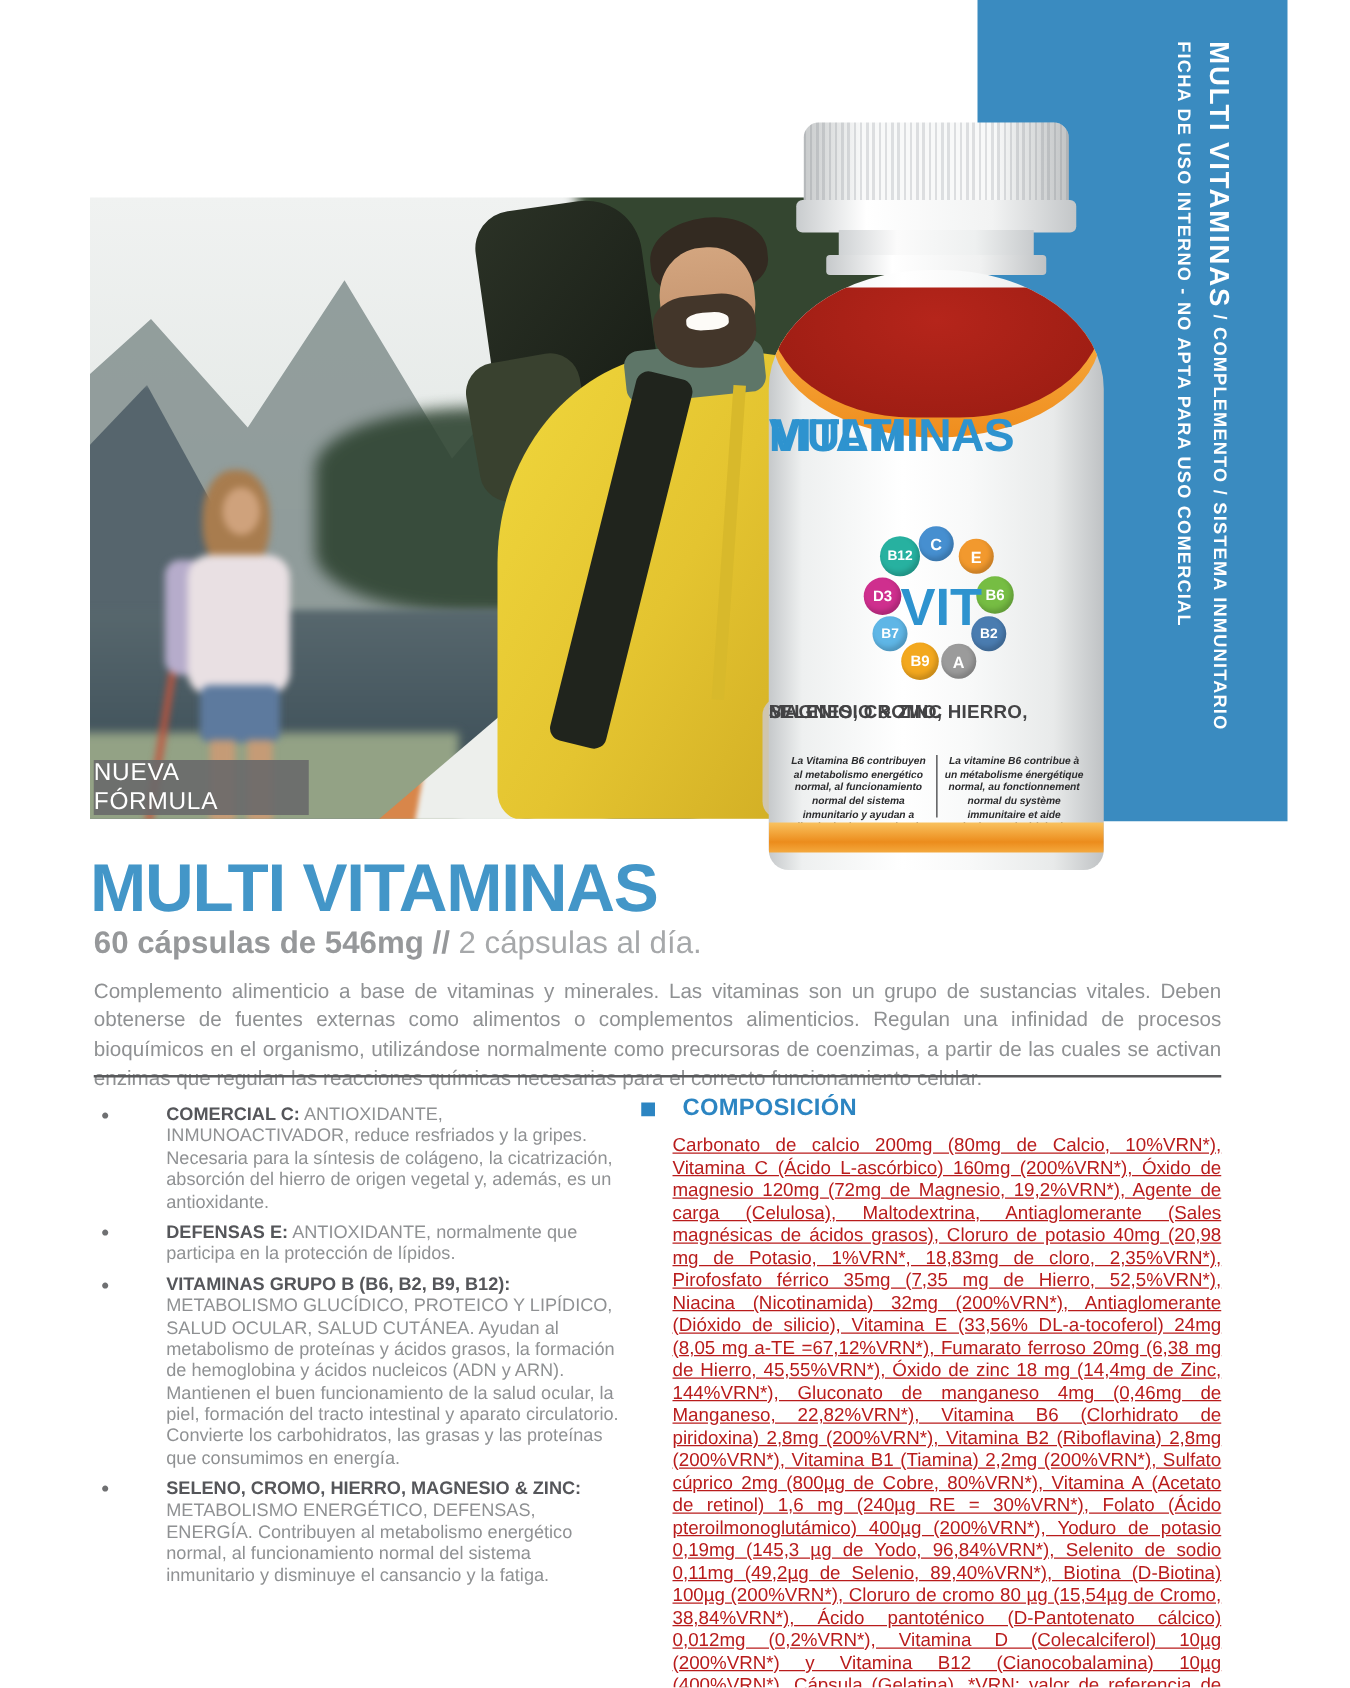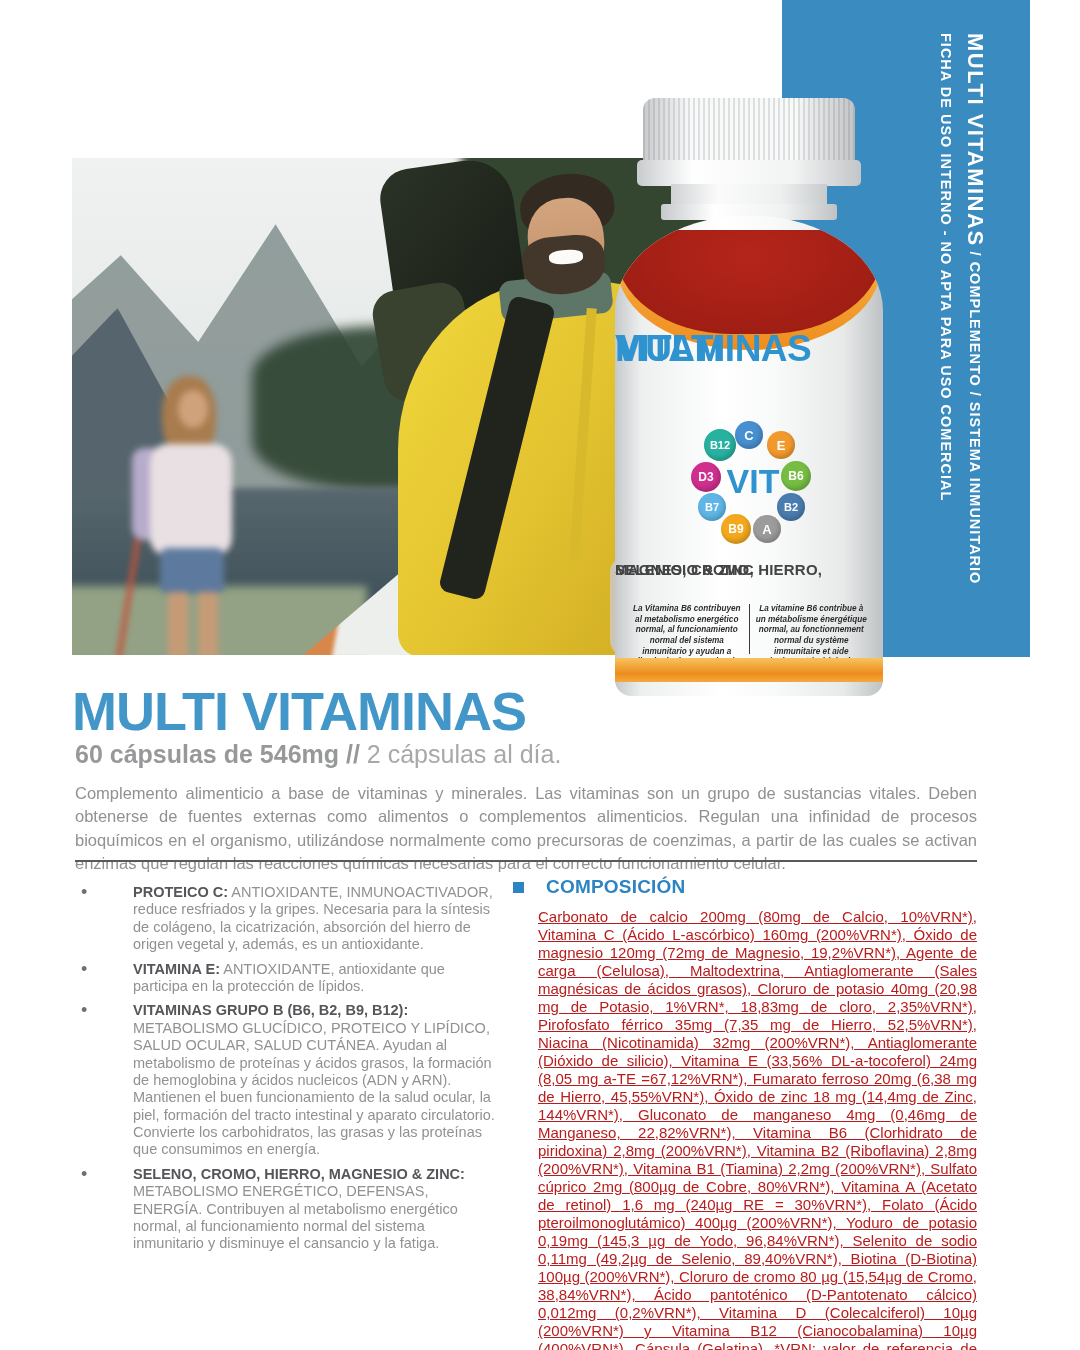--- a/index.html
+++ b/index.html
@@ -86,21 +86,21 @@
   .body{left:0;top:118px;width:268px;height:480px;overflow:hidden;
       border-radius:130px 130px 16px 16px / 95px 95px 16px 16px;
       background:linear-gradient(90deg,#c6c9cb 0%,#eef0f0 10%,#ffffff 40%,#f8f9f9 60%,#e8eaea 85%,#bfc2c4 100%);}
   .dome-orange{left:2px;top:50px;width:264px;height:84px;background:linear-gradient(180deg,#f6a93c,#ef8d1e);
       border-radius:0 0 50% 50% / 0 0 100% 100%;}
   .dome-red{left:0;top:14px;width:268px;height:104px;
       background:radial-gradient(ellipse at 50% 25%,#b5251b 0%,#a01e14 70%,#8f1a11 100%);
       border-radius:18px 18px 50% 50% / 22px 22px 95% 95%;}
   .brand{left:0;top:116px;width:268px;text-align:center;color:#2e93cf;font-weight:bold;
       font-size:37px;line-height:.92;letter-spacing:-.5px;}
-  .vit-word{left:93px;top:246px;width:90px;text-align:center;color:#2e93cf;font-weight:bold;font-size:34px;}
+  .vit-word{left:93px;top:246px;width:90px;text-align:center;color:#2e93cf;font-weight:bold;font-size:42px;}
   .vbadge{border-radius:50%;color:#fff;font-weight:bold;font-size:11px;display:flex;align-items:center;justify-content:center;
       box-shadow:inset -2px -3px 4px rgba(0,0,0,.18);}
   .bg-c  {left:120px;top:205px;width:28px;height:28px;background:#468fd0;font-size:13px;}
   .bg-e  {left:152px;top:215px;width:28px;height:28px;background:#f2992e;font-size:13px;}
   .bg-b12{left:89px; top:213px;width:32px;height:32px;background:#27b1a0;text-align:center;}
   .bg-d3 {left:76px; top:246px;width:30px;height:30px;background:#cf2f8e;font-size:12px;}
   .bg-b6 {left:166px;top:245px;width:30px;height:30px;background:#76bd43;font-size:12px;}
   .bg-b7 {left:83px; top:277px;width:28px;height:28px;background:#5fb6e6;}
   .bg-b2 {left:162px;top:277px;width:28px;height:28px;background:#4a7cb0;}
   .bg-b9 {left:106px;top:298px;width:30px;height:30px;background:#f3a81e;font-size:12px;}
@@ -192,20 +192,21 @@
       <div class="shape man-zip"></div>
       <div class="shape man-olive"></div>
       <div class="shape man-shorts"></div>
       <div class="shape man-arm"></div>
       <div class="shape man-hair"></div>
       <div class="shape man-face"></div>
       <div class="shape man-beard"></div>
       <div class="shape man-mouth"></div>
     </div>
 
+    <div class="nueva-badge">NUEVA FÓRMULA</div>
   </div>
 
   <div class="bottle">
     <div class="cap"></div>
     <div class="cap-shade"></div>
     <div class="cap-ring"></div>
     <div class="neck1"></div>
     <div class="neck2"></div>
     <div class="body">
       <div class="dome-orange"></div>
@@ -240,22 +241,22 @@
   <div class="subtitle">
     <span class="st-strong">60 cápsulas de 546mg // </span><span class="st-light">2 cápsulas al día.</span>
   </div>
   <div class="intro">Complemento alimenticio a base de vitaminas y minerales. Las vitaminas son un grupo de sustancias vitales. Deben obtenerse de fuentes externas como alimentos o complementos alimenticios. Regulan una infinidad de procesos bioquímicos en el organismo, utilizándose normalmente como precursoras de coenzimas, a partir de las cuales se activan enzimas que regulan las reacciones químicas necesarias para el correcto funcionamiento celular.</div>
   <div class="rule"></div>
 
   <div class="columns">
 
     <div class="col-left">
       <div class="ing-list">
-        <div class="ing-item"><span class="lead">PROTEICO C:</span><span> ANTIOXIDANTE, INMUNOACTIVADOR, reduce resfriados y la gripes. Necesaria para la síntesis de colágeno, la cicatrización, absorción del hierro de origen vegetal y, además, es un antioxidante.</span></div>
-        <div class="ing-item"><span class="lead">VITAMINA E:</span><span> ANTIOXIDANTE, antioxidante que participa en la protección de lípidos.</span></div>
+        <div class="ing-item"><span class="lead">COMERCIAL C:</span><span> ANTIOXIDANTE, INMUNOACTIVADOR, reduce resfriados y la gripes. Necesaria para la síntesis de colágeno, la cicatrización, absorción del hierro de origen vegetal y, además, es un antioxidante.</span></div>
+        <div class="ing-item"><span class="lead">DEFENSAS E:</span><span> ANTIOXIDANTE, normalmente que participa en la protección de lípidos.</span></div>
         <div class="ing-item"><span class="lead">VITAMINAS GRUPO B (B6, B2, B9, B12):</span><span> METABOLISMO GLUCÍDICO, PROTEICO Y LIPÍDICO, SALUD OCULAR, SALUD CUTÁNEA. Ayudan al metabolismo de proteínas y ácidos grasos, la formación de hemoglobina y ácidos nucleicos (ADN y ARN). Mantienen el buen funcionamiento de la salud ocular, la piel, formación del tracto intestinal y aparato circulatorio. Convierte los carbohidratos, las grasas y las proteínas que consumimos en energía.</span></div>
         <div class="ing-item"><span class="lead">SELENO, CROMO, HIERRO, MAGNESIO &amp; ZINC:</span><span> METABOLISMO ENERGÉTICO, DEFENSAS, ENERGÍA. Contribuyen al metabolismo energético normal, al funcionamiento normal del sistema inmunitario y disminuye el cansancio y la fatiga.</span></div>
       </div>
 
     </div>
 
     <div class="col-right">
       <div class="sec-head">
         <div class="sq"></div>
         <div class="sec-label">COMPOSICIÓN</div>

